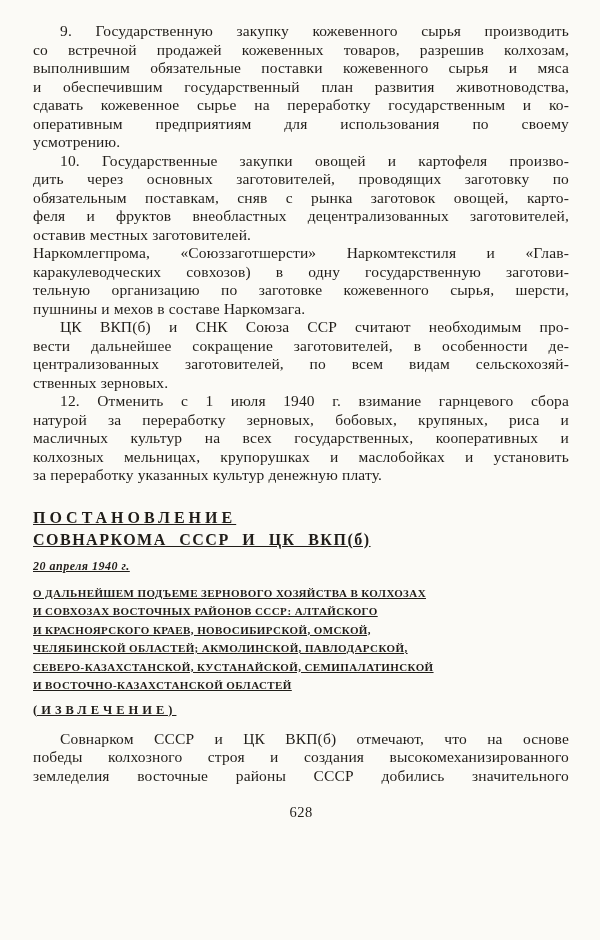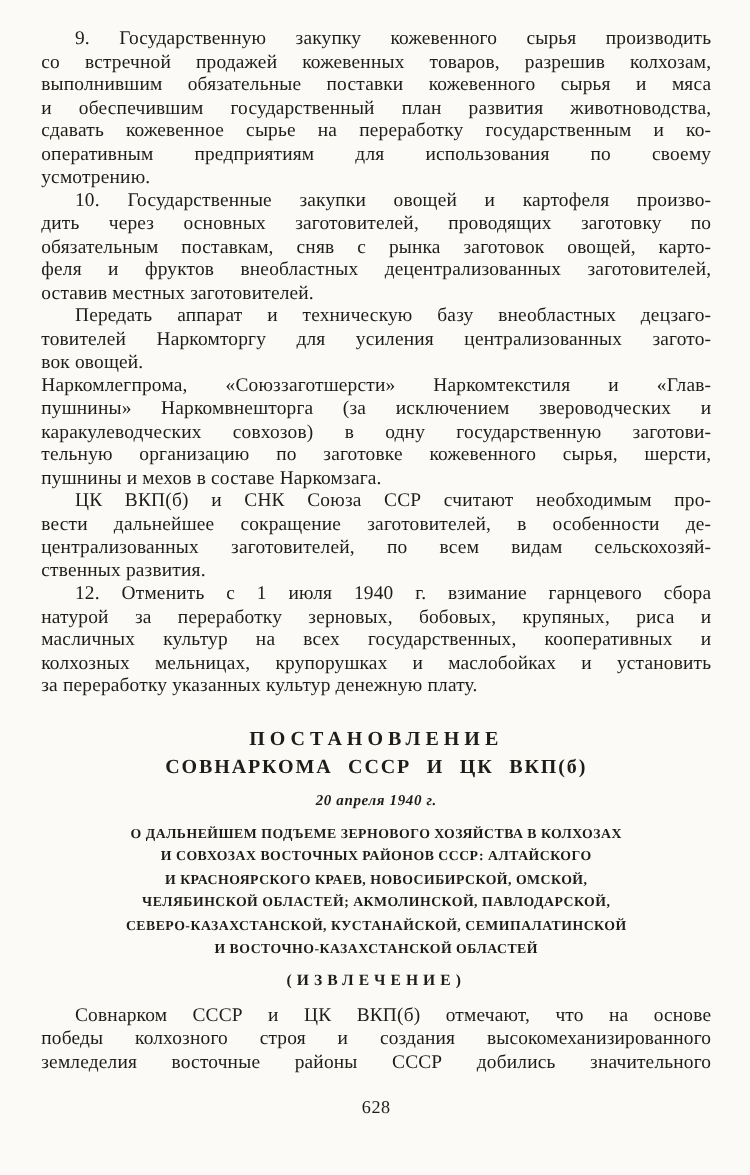--- a/index.html
+++ b/index.html
@@ -22,21 +22,21 @@
     font-size: 15.5px;
     line-height: 18.5px;
     text-align: justify;
     text-align-last: justify;
     letter-spacing: 0.15px;
     white-space: normal;
   }
   .line.first { padding-left: 27px; }
   .line.last  { text-align-last: left; }
 
-  .decree-head { text-align: center; }
+  .decree-head { text-align: left; text-decoration: underline; }
   .h1 {
     margin-top: 24px;
     font-size: 16px; font-weight: bold;
     letter-spacing: 4px;
   }
   .h2 {
     margin-top: 4px;
     font-size: 16px; font-weight: bold;
     letter-spacing: 1.5px; word-spacing: 7px;
   }
@@ -80,36 +80,30 @@
         <div class="line last">усмотрению.</div>
       </div>
       <div class="para">
         <div class="line first">10. Государственные закупки овощей и картофеля произво-</div>
         <div class="line">дить через основных заготовителей, проводящих заготовку по</div>
         <div class="line">обязательным поставкам, сняв с рынка заготовок овощей, карто-</div>
         <div class="line">феля и фруктов внеобластных децентрализованных заготовителей,</div>
         <div class="line last">оставив местных заготовителей.</div>
       </div>
       <div class="para">
-        <div class="line first">Передать аппарат и техническую базу внеобластных децзаго-</div>
-        <div class="line">товителей Наркомторгу для усиления централизованных загото-</div>
-        <div class="line last">вок овощей.</div>
-      </div>
-      <div class="para">
         <div class="line">Наркомлегпрома, «Союззаготшерсти» Наркомтекстиля и «Глав-</div>
-        <div class="line">пушнины» Наркомвнешторга (за исключением звероводческих и</div>
         <div class="line">каракулеводческих совхозов) в одну государственную заготови-</div>
         <div class="line">тельную организацию по заготовке кожевенного сырья, шерсти,</div>
         <div class="line last">пушнины и мехов в составе Наркомзага.</div>
       </div>
       <div class="para">
         <div class="line first">ЦК ВКП(б) и СНК Союза ССР считают необходимым про-</div>
         <div class="line">вести дальнейшее сокращение заготовителей, в особенности де-</div>
         <div class="line">централизованных заготовителей, по всем видам сельскохозяй-</div>
-        <div class="line last">ственных развития.</div>
+        <div class="line last">ственных зерновых.</div>
       </div>
       <div class="para">
         <div class="line first">12. Отменить с 1 июля 1940 г. взимание гарнцевого сбора</div>
         <div class="line">натурой за переработку зерновых, бобовых, крупяных, риса и</div>
         <div class="line">масличных культур на всех государственных, кооперативных и</div>
         <div class="line">колхозных мельницах, крупорушках и маслобойках и установить</div>
         <div class="line last">за переработку указанных культур денежную плату.</div>
       </div>
     </div>
 

